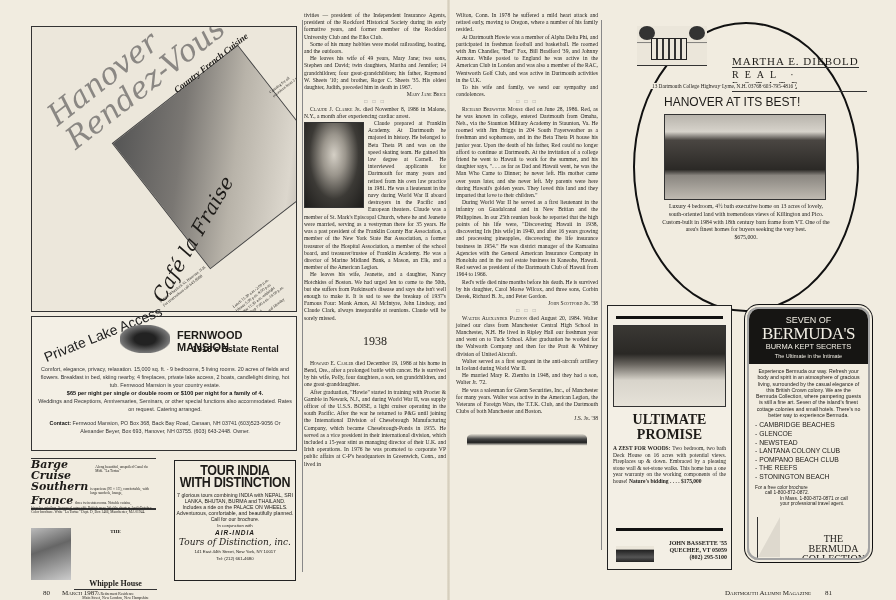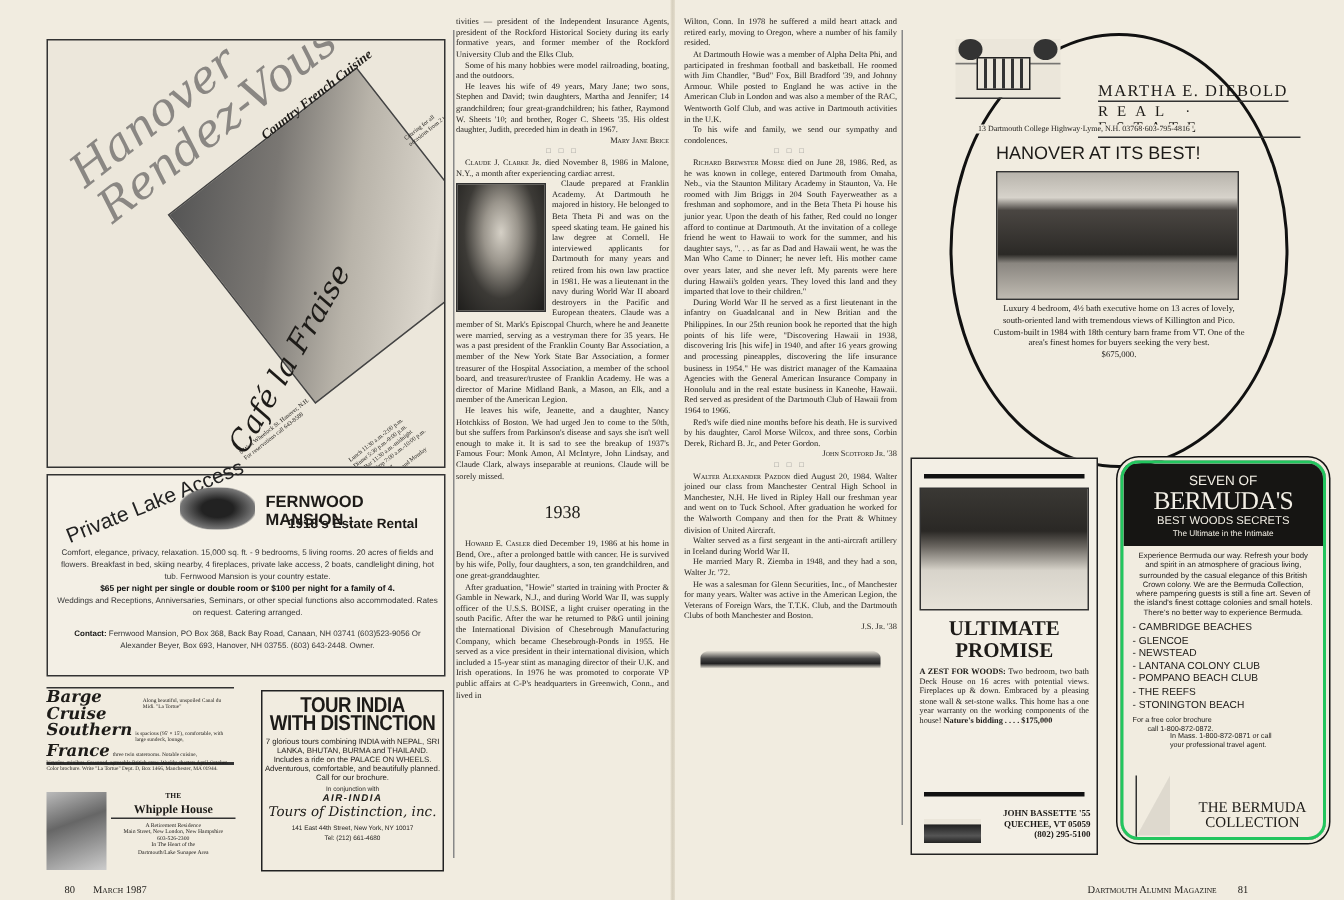--- a/index.html
+++ b/index.html
@@ -31,21 +31,21 @@
   .ad-barge { position: absolute; left: 31px; top: 458px; width: 125px; height: 52px; border-top: 1px solid #333; border-bottom: 2px solid #333; }
   .barge-line { display: flex; align-items: baseline; gap: 2px; line-height: 11px; }
   .barge-big { font-family: "DejaVu Serif", serif; font-style: italic; font-weight: bold; font-size: 11px; }
   .barge-small { font-size: 3.6px; line-height: 4px; }
   .barge-rest { font-size: 3.6px; line-height: 4.3px; }
 
   .ad-whipple { position: absolute; left: 31px; top: 528px; width: 126px; height: 52px; display: flex; gap: 3px; }
   .whipple-photo { width: 40px; height: 52px; background: linear-gradient(160deg, #bbb 0%, #666 40%, #999 70%, #ccc 100%); }
   .whipple-text { flex: 1; text-align: center; font-size: 3.8px; line-height: 4.6px; }
   .whipple-the { font-size: 5px; font-weight: bold; margin-top: 2px; }
-  .whipple-name { font-size: 8px; font-weight: bold; border-bottom: 1px solid #333; margin-bottom: 2px; line-height: 10px; }
+  .whipple-name { font-size: 8px; font-weight: bold; border-bottom: 1px solid #333; margin-bottom: 2px; line-height: 10px; margin-top: 44px; }
 
   .ad-india { position: absolute; left: 174px; top: 460px; width: 122px; height: 121px; border: 1.5px solid #222; font-family: "Liberation Sans", sans-serif; text-align: center; padding-top: 3px; }
   .india-title { font-size: 12.5px; font-weight: bold; line-height: 12px; letter-spacing: -0.3px; transform: scaleY(1.15); }
   .india-body { font-size: 5.2px; line-height: 6px; margin-top: 4px; }
   .india-conj { font-size: 4.3px; margin-top: 1px; }
   .india-air { font-size: 6.5px; font-style: italic; font-weight: bold; letter-spacing: 1px; margin-top: 1px; }
   .india-tours { font-family: "DejaVu Serif", serif; font-size: 9px; font-style: italic; margin-top: 1px; }
   .india-addr { font-size: 4.3px; line-height: 5px; margin-top: 2px; }
 
   .folio-left { position: absolute; left: 31px; top: 589px; font-size: 7px; padding-left: 12px; }
@@ -79,21 +79,21 @@
   .diebold-body { position: absolute; left: 55px; top: 181px; width: 168px; font-size: 5.8px; line-height: 7.8px; text-align: center; }
 
   .ad-promise { position: absolute; left: 607px; top: 305px; width: 125px; height: 265px; border: 1.5px solid #222; background: #f3efe5; }
   .promise-rule { height: 3px; background: #111; margin: 0 8px; }
   .promise-photo { margin: 6px 5px 0; height: 82px; border: 1px solid #333; background: linear-gradient(180deg, #3a3834 0%, #2a2825 35%, #6a6660 48%, #d8d4cb 68%, #e6e2d8 100%); }
   .promise-title { text-align: center; font-size: 14px; font-weight: bold; line-height: 15px; margin-top: 5px; }
   .promise-body { font-size: 5.5px; line-height: 6.6px; text-align: justify; padding: 3px 5px 0; }
   .promise-contact { position: absolute; left: 6px; top: 234px; width: 113px; font-size: 6px; font-weight: bold; text-align: right; line-height: 7px; }
   .promise-icon { position: absolute; left: 8px; top: 240px; width: 38px; height: 16px; background: linear-gradient(180deg, #ebe6da 20%, #222 25%, #555 70%, #222 100%); }
 
-  .ad-bermuda { position: absolute; left: 747px; top: 307px; width: 137px; height: 253px; border: 2px solid #22c55e; border-radius: 12px; box-shadow: 0 0 0 2px #f1ece0, 0 0 0 3px #111; font-family: "Liberation Sans", sans-serif; overflow: hidden; }
+  .ad-bermuda { position: absolute; left: 747px; top: 307px; width: 123px; height: 253px; border: 2px solid #a3a3a3; border-radius: 12px; box-shadow: 0 0 0 2px #f1ece0, 0 0 0 3px #111; font-family: "Liberation Sans", sans-serif; overflow: hidden; }
   .bm-head { background: #161513; color: #f3efe5; text-align: center; padding: 6px 2px 5px; }
   .bm-seven { font-size: 9px; }
   .bm-name { font-family: "Liberation Serif", serif; font-size: 17px; line-height: 17px; letter-spacing: -0.5px; }
   .bm-best { font-size: 7.5px; }
   .bm-tag { font-size: 5.5px; margin-top: 2px; }
   .bm-body { font-size: 5.2px; line-height: 6.3px; padding: 4px 6px 0; text-align: center; }
   .bm-list { list-style: none; font-size: 6.8px; line-height: 8.6px; padding: 3px 6px 0; }
   .bm-list li::before { content: "- "; }
   .bm-call { font-size: 4.8px; line-height: 5.6px; padding: 3px 6px 0; }
   .bm-call .i1 { padding-left: 10px; } .bm-call .i2 { padding-left: 25px; }
@@ -253,21 +253,21 @@
       <div>JOHN BASSETTE '55</div>
       <div>QUECHEE, VT 05059</div>
       <div>(802) 295-5100</div>
     </div>
   </div>
 
   <div class="ad-bermuda">
     <div class="bm-head">
       <div class="bm-seven">SEVEN OF</div>
       <div class="bm-name">BERMUDA'S</div>
-      <div class="bm-best">BEST WOODS SECRETS</div>
+      <div class="bm-best">BURMA KEPT SECRETS</div>
       <div class="bm-tag">The Ultimate in the Intimate</div>
     </div>
     <div class="bm-body">Experience Bermuda our way. Refresh your body and spirit in an atmosphere of gracious living, surrounded by the casual elegance of this British Crown colony. We are the Bermuda Collection, where pampering guests is still a fine art. Seven of the island's finest cottage colonies and small hotels. There's no better way to experience Bermuda.</div>
     <ul class="bm-list">
       <li>CAMBRIDGE BEACHES</li>
       <li>GLENCOE</li>
       <li>NEWSTEAD</li>
       <li>LANTANA COLONY CLUB</li>
       <li>POMPANO BEACH CLUB</li>
       <li>THE REEFS</li>

